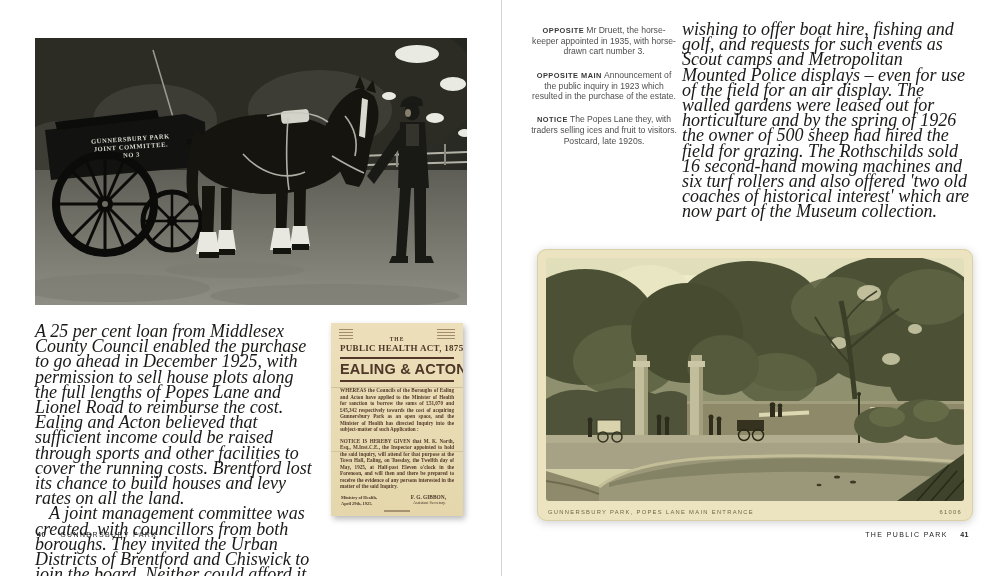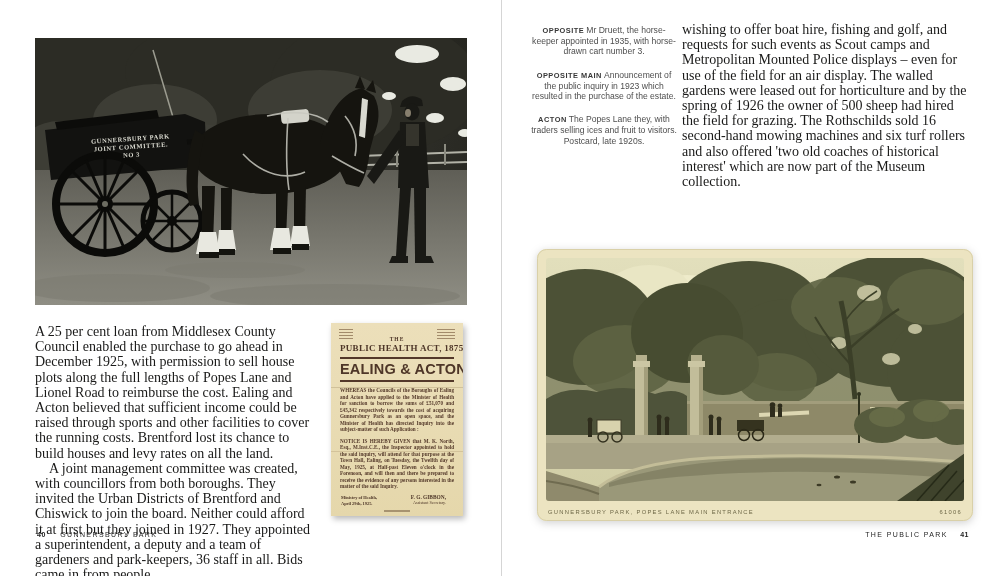--- a/index.html
+++ b/index.html
@@ -16,21 +16,21 @@
   }
   .photo svg { display:block; width:100%; height:100%; }
   .cart-text {
     position:absolute; left:40px; top:97px; width:112px;
     transform:rotate(-4deg);
     color:#ddddd3; text-align:center;
     font:600 6.5px/8px "Liberation Serif", serif;
     letter-spacing:.6px; text-transform:uppercase;
   }
 
-  .body-col { position:absolute; color:#191918; font-size:14px; line-height:15.2px; }
+  .body-col { position:absolute; color:#191918; font-size:18px; line-height:15.2px;font-style:italic; }
   .body-col p + p { text-indent:14px; }
   .body-left  { left:35px;  top:324px; width:280px; }
   .body-right { left:682px; top:22px;  width:287px; }
 
   
   .poster {
     position:absolute; left:331px; top:323px; width:132px; height:193px;
     background:linear-gradient(180deg,#ecdfba 0%, #e9dcb4 45%, #e5d7ab 100%);
     box-shadow:2px 3px 6px rgba(0,0,0,.28);
     color:#4e3628; overflow:hidden; padding:7px 9px 6px;
@@ -258,21 +258,21 @@
   <section>
 
     <aside class="captions">
       <p class="cap">
         <span class="cap-label">OPPOSITE</span><span>Mr Druett, the horse-keeper appointed in 1935, with horse-drawn cart number 3.</span>
       </p>
       <p class="cap">
         <span class="cap-label">OPPOSITE MAIN</span><span>Announcement of the public inquiry in 1923 which resulted in the purchase of the estate.</span>
       </p>
       <p class="cap">
-        <span class="cap-label">ACTON</span><span>The Popes Lane they, with traders selling ices and fruit to visitors. Postcard, late 1920s.</span>
+        <span class="cap-label">NOTICE</span><span>The Popes Lane they, with traders selling ices and fruit to visitors. Postcard, late 1920s.</span>
       </p>
     </aside>
 
     <div class="body-col body-right">
       <p>wishing to offer boat hire, fishing and golf, and requests for such events as Scout camps and Metropolitan Mounted Police displays – even for use of the field for an air display. The walled gardens were leased out for horticulture and by the spring of 1926 the owner of 500 sheep had hired the field for grazing. The Rothschilds sold 16 second-hand mowing machines and six turf rollers and also offered 'two old coaches of historical interest' which are now part of the Museum collection.</p>
     </div>
 
     <figure class="postcard">
       <svg viewBox="0 0 436 272" preserveAspectRatio="none">
         <defs>

